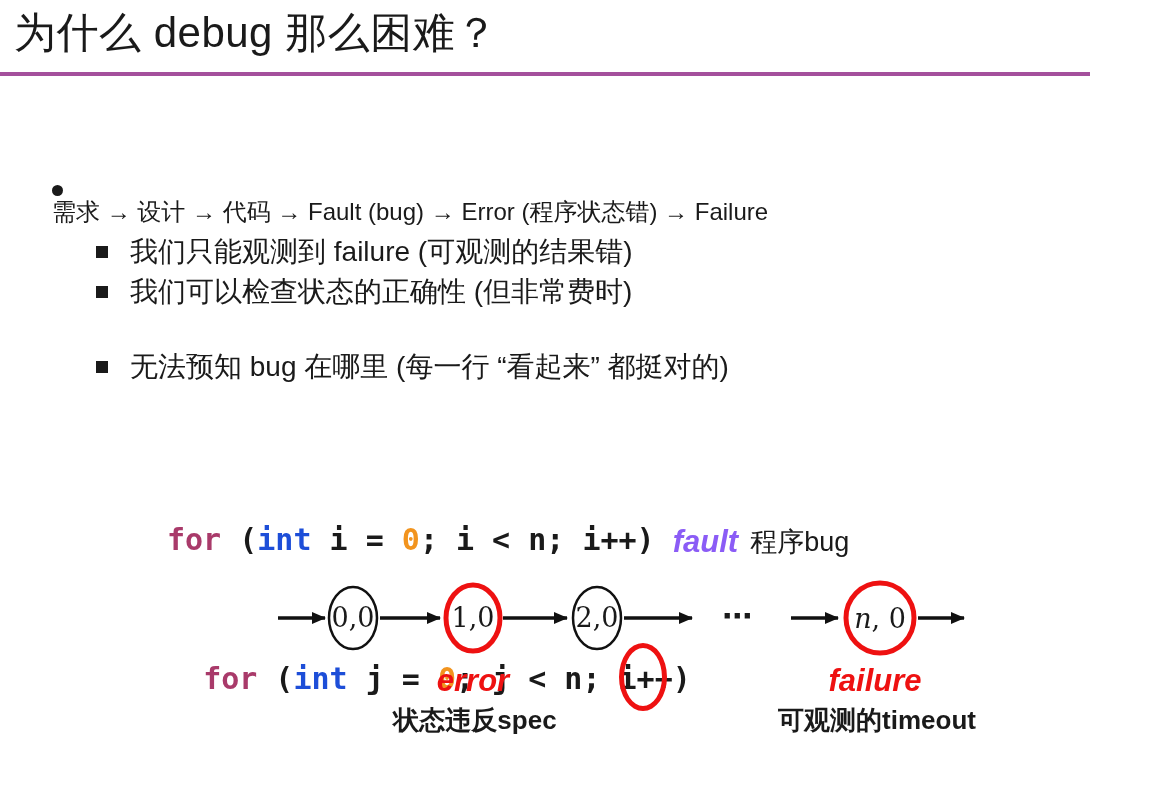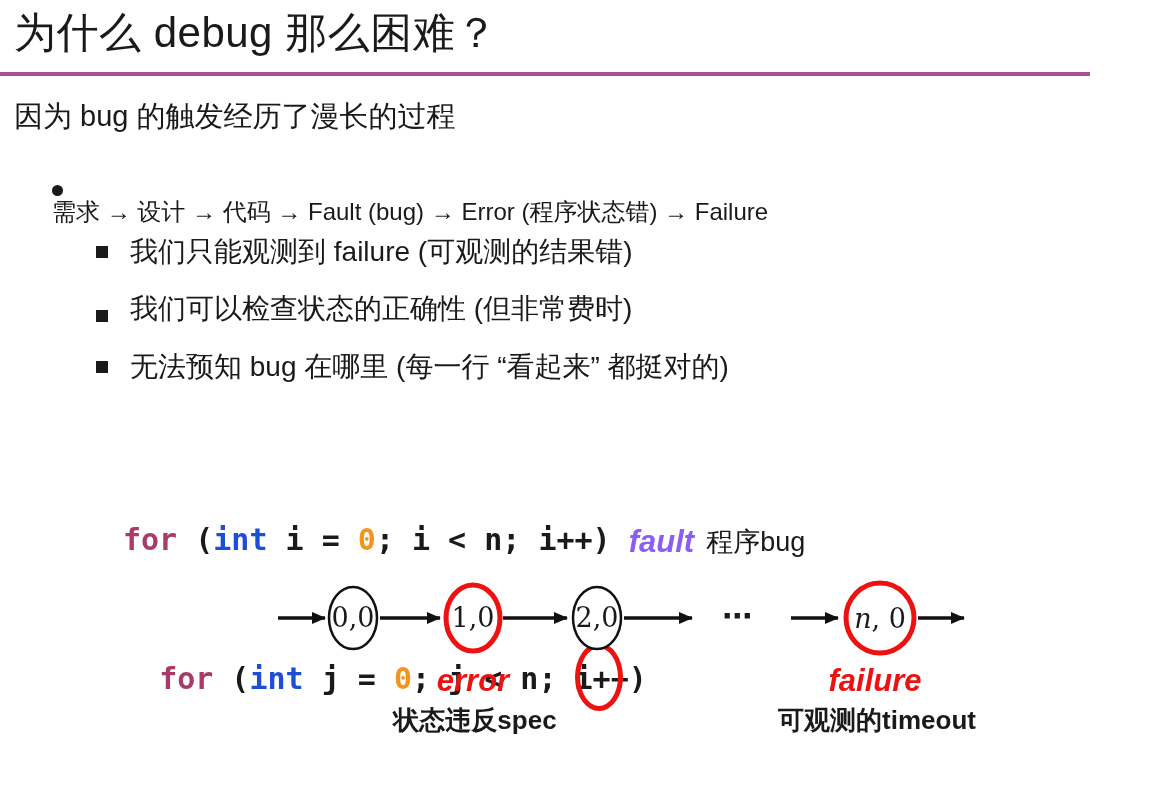--- a/index.html
+++ b/index.html
@@ -27,30 +27,30 @@
   .intro{
     position:absolute;left:14px;top:97px;
     font-size:29px;white-space:nowrap;
   }
   .row{position:absolute;display:flex;align-items:flex-start;white-space:nowrap;}
   .row-main{left:52px;top:172px;font-size:24px;flex-direction:column;}
   .dot{width:11px;height:11px;border-radius:50%;background:#1a1a1a;margin:13px 15px 0 0;flex:0 0 auto;}
   .row-sub{left:96px;font-size:28px;gap:7px;}
   .sq{width:12px;height:12px;background:#1a1a1a;margin:13px 15px 0 0;flex:0 0 auto;}
   .row-sub1{top:233px;}
-  .row-sub2{top:290px;align-items:center;}
+  .row-sub2{top:273px;}
   .row-sub3{top:348px;}
 
   .code{
     position:absolute;left:123px;top:425px;
     font-family:"DejaVu Sans Mono","Liberation Mono",monospace;
     font-weight:bold;font-size:30px;line-height:46px;
     white-space:pre;color:#1a1a1a;
   }
-  .code .kw{color:#a93a6a;}
+  .code .kw{color:#a93a6a;margin-left:44px;}
   .code .ty{color:#1d4ed8;margin-top:16px;}
   .code .num{color:#f2941e;}
   .ann-fault{
     font-family:"Liberation Sans",sans-serif;
     font-style:italic;font-weight:bold;
     color:#8b5cf6;font-size:31px;margin-left:18px;
     position:relative;top:2px;
   }
   .ann-desc{
     font-family:"Liberation Sans",sans-serif;
@@ -85,21 +85,20 @@
 </style>
 </head>
 <body>
 
 <div class="slide">
 
   <div class="title">为什么 debug 那么困难？</div>
   <div class="title-rule"></div>
   <div class="right-border"></div>
 
-  <div class="intro">因为 bug 的触发经历了漫长的过程</div>
 
   <div class="row row-main">
     <span class="dot"></span>
     <span>需求 → 设计 → 代码 → Fault (bug) → Error (程序状态错) → Failure</span>
   </div>
 
   <div class="row row-sub row-sub1">
     <span class="sq"></span>
     <span>我们只能观测到 failure (可观测的结果错)</span>
   </div>

